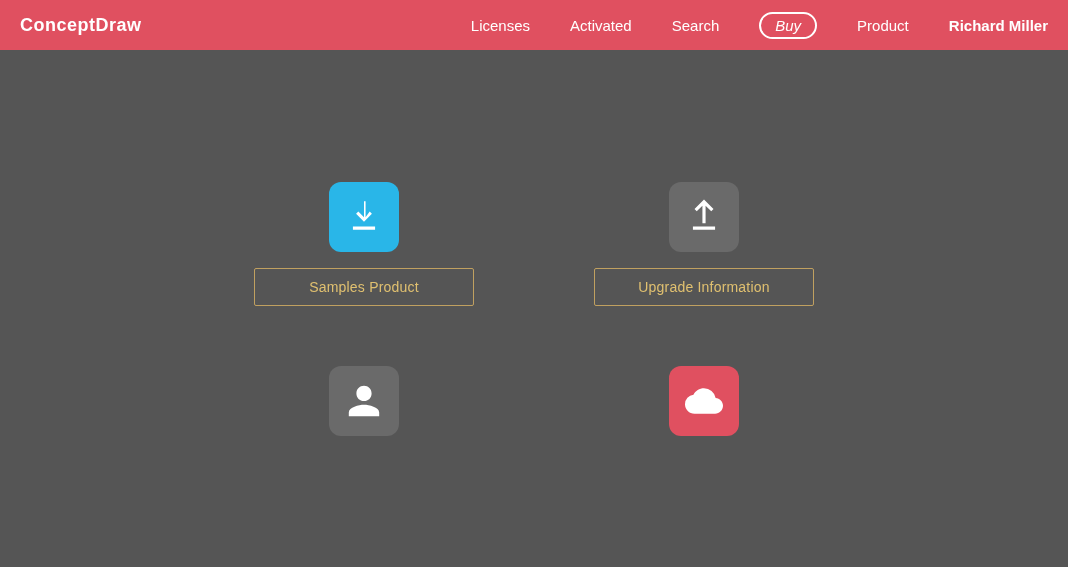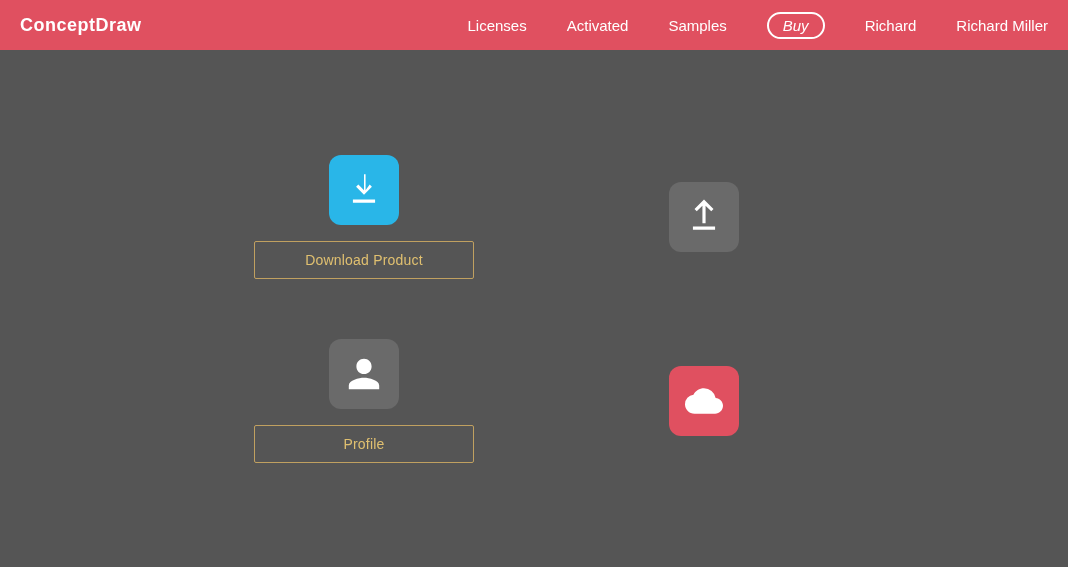--- a/index.html
+++ b/index.html
@@ -41,20 +41,21 @@
     }
     .nav-link.active {
       border: 2px solid white;
       border-radius: 20px;
       padding: 3px 14px;
       font-style: italic;
     }
     .nav-user {
       color: white;
       font-size: 15px;
+      font-weight: bold;
     }
 
     
     .main {
       display: flex;
       justify-content: center;
       align-items: center;
       height: calc(567px - 50px);
     }
 
@@ -108,52 +109,52 @@
   </style>
 </head>
 <body>
 
 <nav>
   <span class="nav-brand">ConceptDraw</span>
   <div class="nav-links">
 
   <span class="nav-link">Licenses</span>
       <span class="nav-link">Activated</span>
-      <span class="nav-link">Samples</span>
+      <span class="nav-link">Search</span>
       <span class="nav-link active">Buy</span>
-      <span class="nav-link">Richard</span>
+      <span class="nav-link">Product</span>
     </div>
   <span class="nav-user">Richard Miller</span>
 </nav>
 
 <div class="main">
   <div class="grid">
 
   <div class="card">
         <div class="icon-box blue">
           <svg viewBox="0 0 24 24" xmlns="http://www.w3.org/2000/svg">
             <path d="M5 20h14v-2H5v2zm7-18v10.17l-3.59-3.58L7 10l5 5 5-5-1.41-1.41L13 12.17V2h-1z"></path>
           </svg>
         </div>
-        <button class="card-btn">Download Product</button>
+        <button class="card-btn">Samples Product</button>
       </div>
       <div class="card">
         <div class="icon-box gray">
           <svg viewBox="0 0 24 24" xmlns="http://www.w3.org/2000/svg">
             <path d="M5 20h14v-2H5v2zM11 4.83L7.41 8.41 6 7l6-6 6 6-1.41 1.41L13 4.83V16h-2V4.83z"></path>
           </svg>
         </div>
+        <button class="card-btn">Upgrade Information</button>
       </div>
       <div class="card">
         <div class="icon-box gray">
           <svg viewBox="0 0 24 24" xmlns="http://www.w3.org/2000/svg">
             <path d="M12 12c2.7 0 4.8-2.1 4.8-4.8S14.7 2.4 12 2.4 7.2 4.5 7.2 7.2 9.3 12 12 12zm0 2.4c-3.2 0-9.6 1.6-9.6 4.8v2.4h19.2v-2.4c0-3.2-6.4-4.8-9.6-4.8z"></path>
           </svg>
         </div>
-        <button class="card-btn">Profile</button>
       </div>
       <div class="card">
         <div class="icon-box red">
           <svg viewBox="0 0 24 24" xmlns="http://www.w3.org/2000/svg">
             <path d="M19.35 10.04A7.49 7.49 0 0 0 12 4C9.11 4 6.6 5.64 5.35 8.04A5.994 5.994 0 0 0 0 14c0 3.31 2.69 6 6 6h13c2.76 0 5-2.24 5-5 0-2.64-2.05-4.78-4.65-4.96z"></path>
           </svg>
         </div>
       </div>
     </div>
 </div>

